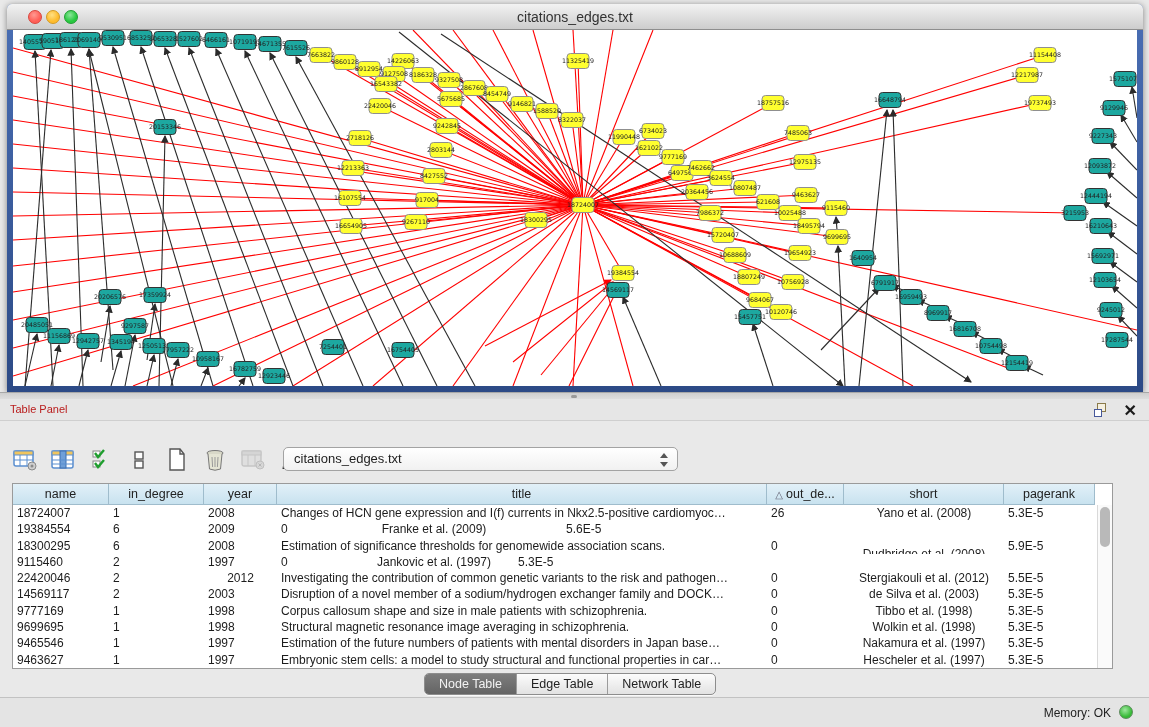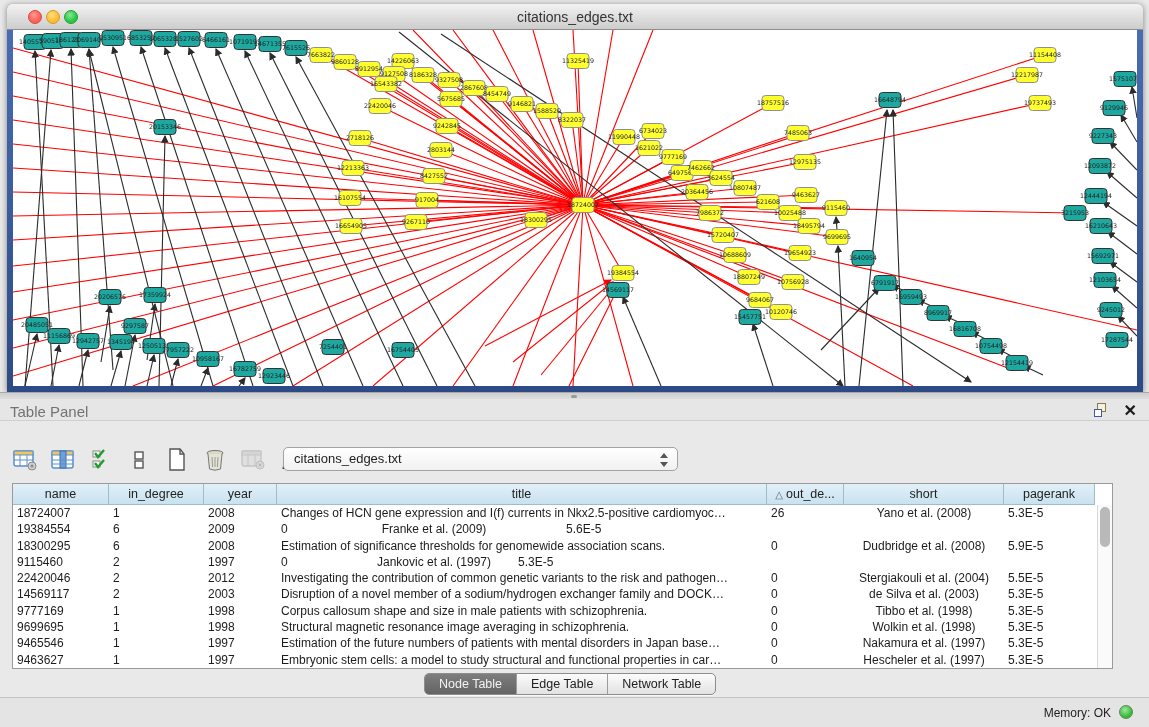--- a/index.html
+++ b/index.html
@@ -43,21 +43,21 @@
     background: linear-gradient(#cfcfcf, #dedede);
     border-top: 1px solid #a8a8a8;
   }
   .splitter-dot { position:absolute; left: 571px; top:2px; width:6px; height:3px; background:#9a9a9a; border-radius:2px; }
 
   
   .panel-header {
     position: absolute; left: 0; top: 399px; width: 1149px; height: 22px;
     background: #e6e6e6; border-bottom: 1px solid #cfcfcf;
   }
-  .panel-title { position: absolute; left: 10px; top: 4px; font-size: 15px; color: #737373; }
+  .panel-title { position: absolute; left: 10px; top: 4px; font-size: 11px; color: #b91c1c; }
   .float-icon { position: absolute; right: 40px; top: 4px; width: 15px; height: 14px; }
   .float-icon .sq1 { position:absolute; left:3px; top:0; width:9px; height:9px; border:1.5px solid #8a7a4a; background:#f5f0e0;}
   .float-icon .sq2 { position:absolute; left:0; bottom:0; width:8px; height:8px; border:1.5px solid #46589a; background:#fff;}
   .close-x { position: absolute; right: 12px; top: 2px; font-size: 16px; font-weight: bold; color: #1a1a1a; cursor: default; }
 
   .panel-body { position: absolute; left: 0; top: 421px; width: 1149px; height: 276px; background: #e9e9e9; }
 
   .toolbar { position: absolute; left: 12px; top: 22px; height: 34px; display: flex; align-items: center; gap: 12px; }
   .tool-btn { width: 26px; height: 26px; display: flex; align-items: center; justify-content: center; }
   .tool-btn.disabled { opacity: .45; }
@@ -827,38 +827,38 @@
           <div class="td" style="width: 77px;">0</div>
           <div class="td center" style="width: 160px;">Franke et al. (2009)</div>
           <div class="td" style="width: 91px; margin-left: 48px;">5.6E-5</div>
         </div>
         <div class="tr">
           <div class="td" style="width: 96px;">18300295</div>
           <div class="td" style="width: 95px;">6</div>
           <div class="td" style="width: 73px;">2008</div>
           <div class="td" style="width: 490px;">Estimation of significance thresholds for genomewide association scans.</div>
           <div class="td" style="width: 77px;">0</div>
-          <div class="td center" style="width: 160px;">Dudbridge et al. (2008)</div>
+          <div class="td center" style="width: 160px; margin-top: 8px;">Dudbridge et al. (2008)</div>
           <div class="td" style="width: 91px;">5.9E-5</div>
         </div>
         <div class="tr">
           <div class="td" style="width: 96px;">9115460</div>
           <div class="td" style="width: 95px;">2</div>
           <div class="td" style="width: 73px;">1997</div>
           <div class="td" style="width: 77px;">0</div>
           <div class="td center" style="width: 160px;">Jankovic et al. (1997)</div>
           <div class="td" style="width: 91px;">5.3E-5</div>
         </div>
         <div class="tr">
           <div class="td" style="width: 96px;">22420046</div>
           <div class="td" style="width: 95px;">2</div>
-          <div class="td" style="width: 73px;">2012</div>
+          <div class="td" style="width: 73px; text-align: center;">2012</div>
           <div class="td" style="width: 490px;">Investigating the contribution of common genetic variants to the risk and pathogen…</div>
           <div class="td" style="width: 77px;">0</div>
-          <div class="td center" style="width: 160px;">Stergiakouli et al. (2004)</div>
+          <div class="td center" style="width: 160px;">Stergiakouli et al. (2012)</div>
           <div class="td" style="width: 91px;">5.5E-5</div>
         </div>
         <div class="tr">
           <div class="td" style="width: 96px;">14569117</div>
           <div class="td" style="width: 95px;">2</div>
           <div class="td" style="width: 73px;">2003</div>
           <div class="td" style="width: 490px;">Disruption of a novel member of a sodium/hydrogen exchanger family and DOCK…</div>
           <div class="td" style="width: 77px;">0</div>
           <div class="td center" style="width: 160px;">de Silva et al. (2003)</div>
           <div class="td" style="width: 91px;">5.3E-5</div>

